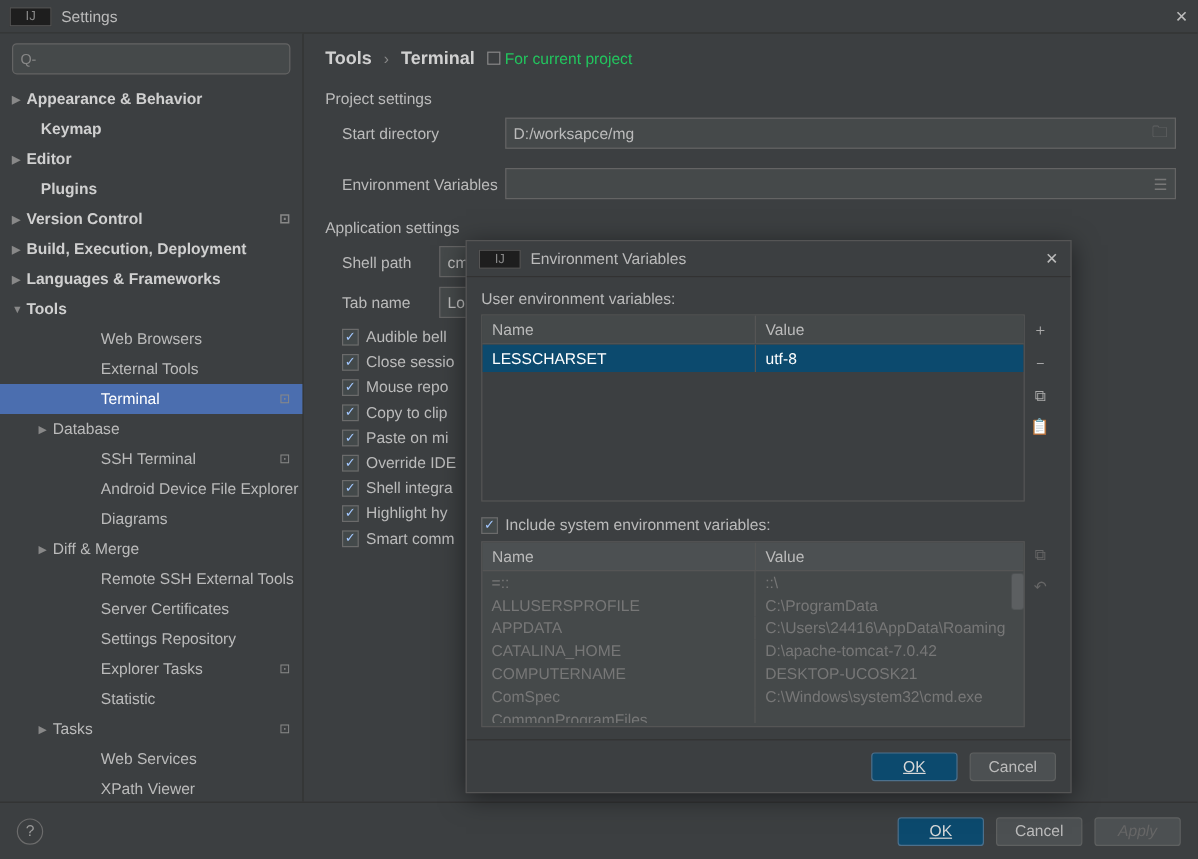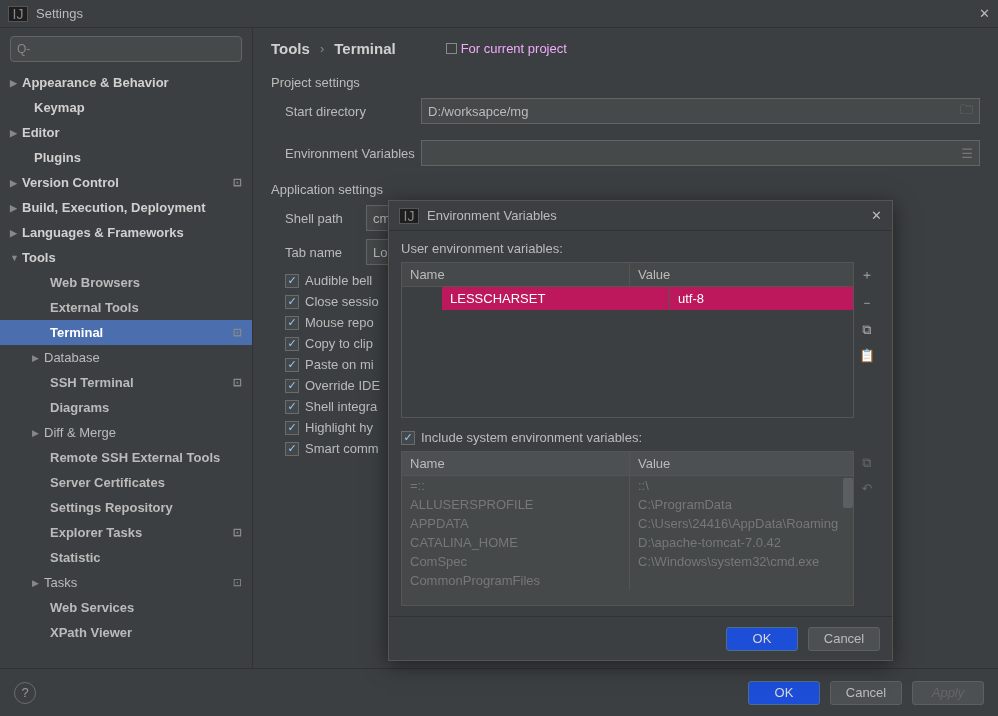--- a/index.html
+++ b/index.html
@@ -1,81 +1,81 @@
 <!DOCTYPE html>
 <html><head>
 <meta charset="utf-8">
 <style>
 * { margin: 0; padding: 0; box-sizing: border-box; font-family: "Segoe UI", Arial, sans-serif; font-size: 13px; }
 body { background: #3c3f41; color: #bbbbbb; width: 998px; height: 716px; overflow: hidden; position: relative; }
 
 
 .title-bar { height: 28px; background: #3c3f41; display: flex; align-items: center; padding: 0 8px; border-bottom: 1px solid #323232; }
-.app-icon { width: 20px; height: 16px; background: #1e1e1e; border: 1px solid #555; margin-right: 8px; display: flex; align-items: center; justify-content: center; font-size: 14px; color: #888; }
+.app-icon { width: 35px; height: 16px; background: #1e1e1e; border: 1px solid #555; margin-right: 8px; display: flex; align-items: center; justify-content: center; font-size: 11px; color: #888; }
 .title-text { flex: 1; color: #bbbbbb; }
 .title-close { color: #bbbbbb; cursor: pointer; }
 
 
 .main { display: flex; height: 640px; }
 
 
 .sidebar { width: 253px; background: #3c3f41; border-right: 1px solid #323232; display: flex; flex-direction: column; }
 .search-box { margin: 8px 10px; height: 26px; background: #45494a; border: 1px solid #646464; border-radius: 4px; display: flex; align-items: center; padding: 0 6px; }
 .search-box span { color: #888; font-size: 12px; }
 .tree { flex: 1; overflow: auto; }
 .tree-item { height: 25px; display: flex; align-items: center; padding-left: 10px; cursor: pointer; position: relative; }
 .tree-item.selected { background: #4b6eaf; color: #fff; }
 .tree-item .arrow { width: 12px; font-size: 9px; color: #888; }
 .tree-item.bold { font-weight: bold; color: #d0d0d0; }
 .tree-item .badge { position: absolute; right: 10px; color: #888; font-size: 11px; }
 .indent-1 { padding-left: 32px; }
-.indent-2 { padding-left: 38px; font-weight: bold; }
+.indent-2 { padding-left: 72px; }
 
 
 .content { flex: 1; padding: 12px 18px; position: relative; }
 .breadcrumb { display: flex; align-items: center; gap: 10px; margin-bottom: 18px; }
 .breadcrumb .crumb { color: #d0d0d0; font-size: 15px; font-weight: bold; }
 .breadcrumb .sep { color: #888; }
-.scope-label { color: #f0abfc; margin-left: 40px; display: flex; align-items: center; gap: 4px; }
+.scope-label { color: #22c55e; display: flex; align-items: center; gap: 4px; }
 .scope-icon { width: 11px; height: 11px; border: 1px solid #888; }
 
 .section-label { color: #bbbbbb; margin: 10px 0 8px; }
 .form-row { display: flex; align-items: center; margin: 6px 0 16px; }
 .form-row .label { width: 150px; color: #bbbbbb; }
 .form-row .input { flex: 1; height: 26px; background: #45494a; border: 1px solid #646464; color: #bbb; padding: 0 6px; display: flex; align-items: center; position: relative; }
 .form-row .input .folder-icon { position: absolute; right: 6px; color: #777; }
 
 .check-row { display: flex; align-items: center; margin: 6px 0; gap: 6px; }
 .check-row .cb { width: 14px; height: 14px; background: #43494a; border: 1px solid #6b6b6b; display: flex; align-items: center; justify-content: center; color: #a2c7ff; font-size: 11px; }
 
 
 .bottom-bar { position: absolute; bottom: 0; left: 0; right: 0; height: 48px; border-top: 1px solid #323232; display: flex; align-items: center; padding: 0 14px; background: #3c3f41; }
 .help-btn { width: 22px; height: 22px; border-radius: 11px; border: 1px solid #6b6b6b; color: #999; display: flex; align-items: center; justify-content: center; cursor: pointer; }
 .btns { margin-left: auto; display: flex; gap: 10px; }
 .btn { height: 24px; min-width: 72px; padding: 0 14px; border: 1px solid #5e6060; background: #4c5052; color: #bbb; display: flex; align-items: center; justify-content: center; cursor: pointer; border-radius: 3px; }
-.btn.primary { background: #1d4ed8; border-color: #4c708c; color: #d8d8d8; }
+.btn.primary { background: #0c4a6e; border-color: #4c708c; color: #d8d8d8; text-decoration: underline; }
 .btn.disabled { color: #666; font-style: italic; }
 
 
 .modal { position: absolute; left: 388px; top: 200px; width: 505px; background: #3c3f41; border: 1px solid #555; box-shadow: 0 4px 20px rgba(0,0,0,0.5); }
 .modal-title { height: 30px; display: flex; align-items: center; padding: 0 10px; border-bottom: 1px solid #323232; }
 .modal-title .t { flex: 1; color: #bbb; }
 .modal-title .close { color: #bbb; cursor: pointer; }
 .modal-body { padding: 10px 12px; }
 .modal-body .desc { color: #bbb; margin-bottom: 6px; }
 .env-table { display: flex; }
 .env-table-main { flex: 1; border: 1px solid #555; background: #3c3f41; }
 .env-table-icons { width: 26px; display: flex; flex-direction: column; align-items: center; gap: 10px; padding-top: 4px; }
 .env-table-icons span { color: #aaa; cursor: pointer; }
 .env-header { display: flex; background: #45494a; border-bottom: 1px solid #555; }
 .env-header div { padding: 4px 8px; color: #bbb; }
 .env-col-name { width: 228px; border-right: 1px solid #555; }
 .env-col-val { flex: 1; }
 .env-row { display: flex; }
-.env-row.selected { background: #be185d; color: #fff; margin-left: 40px; }
+.env-row.selected { background: #0c4a6e; color: #fff; }
 .env-row div { padding: 4px 8px; }
 .env-body { height: 130px; overflow: auto; }
 
 .sys-include { margin: 12px 0 6px; display: flex; align-items: center; gap: 6px; }
 .sys-table-wrap { display: flex; }
 .sys-table { flex: 1; border: 1px solid #555; background: #45494a; height: 155px; overflow: hidden; position: relative; }
 .sys-icons { width: 26px; display: flex; flex-direction: column; align-items: center; gap: 10px; padding-top: 4px; }
 .sys-icons span { color: #666; }
 .sys-header { display: flex; background: #4c5052; border-bottom: 1px solid #555; }
 .sys-header div { padding: 4px 8px; }
@@ -150,20 +150,24 @@
           <span class="arrow">▶</span>
           <span>Database</span>
         </div>
         <div class="tree-item indent-2">
           <span class="arrow"></span>
           <span>SSH Terminal</span>
           <span class="badge">⊡</span>
         </div>
         <div class="tree-item indent-2">
           <span class="arrow"></span>
+          <span>Android Device File Explorer</span>
+        </div>
+        <div class="tree-item indent-2">
+          <span class="arrow"></span>
           <span>Diagrams</span>
         </div>
         <div class="tree-item indent-1">
           <span class="arrow">▶</span>
           <span>Diff &amp; Merge</span>
         </div>
         <div class="tree-item indent-2">
           <span class="arrow"></span>
           <span>Remote SSH External Tools</span>
         </div>
@@ -342,20 +346,24 @@
             </div>
             <div class="sys-row">
               <div class="env-col-name">APPDATA</div>
               <div class="env-col-val">C:\Users\24416\AppData\Roaming</div>
             </div>
             <div class="sys-row">
               <div class="env-col-name">CATALINA_HOME</div>
               <div class="env-col-val">D:\apache-tomcat-7.0.42</div>
             </div>
             <div class="sys-row">
+              <div class="env-col-name">COMPUTERNAME</div>
+              <div class="env-col-val">DESKTOP-UCOSK21</div>
+            </div>
+            <div class="sys-row">
               <div class="env-col-name">ComSpec</div>
               <div class="env-col-val">C:\Windows\system32\cmd.exe</div>
             </div>
             <div class="sys-row">
               <div class="env-col-name">CommonProgramFiles</div>
             </div>
           </div>
         <div class="scrollbar-stub"></div>
       </div>
       <div class="sys-icons">

